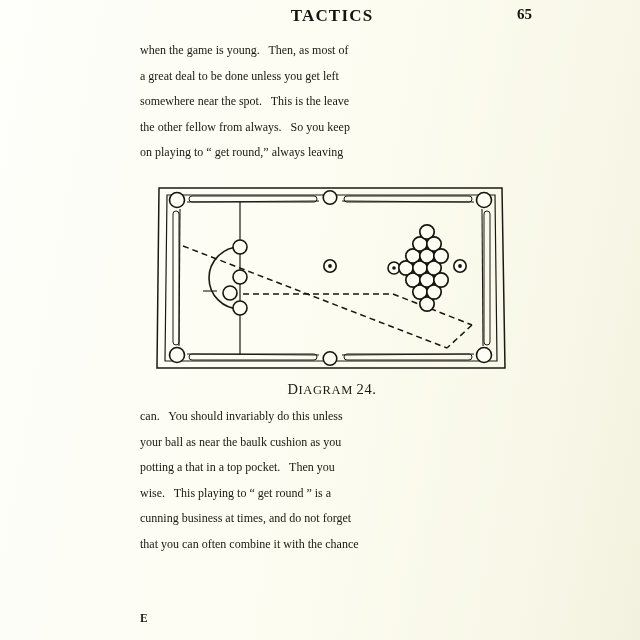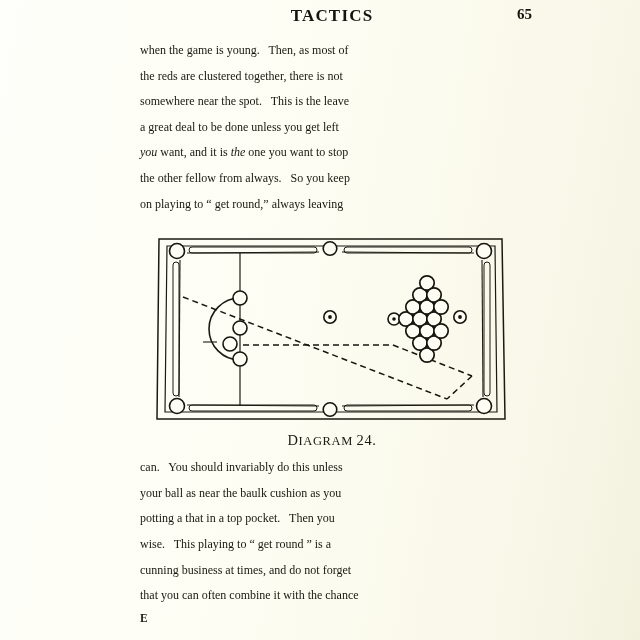--- a/index.html
+++ b/index.html
@@ -114,24 +114,22 @@
 <div class="page">
   <div class="page-inner">
 
     <div class="runhead">
       <div class="runhead-title">TACTICS</div>
       <div class="runhead-folio">65</div>
     </div>
 
     <p class="para" id="para-top">
       <span class="ln">when the game is young.   Then, as most of</span>
-      <span class="ln">the reds are clustered together, there is not</span>
+      <span class="ln">a great deal to be done unless you get left</span>
       <span class="ln">somewhere near the spot.   This is the leave</span>
-      <span class="ln">a great deal to be done unless you get left</span>
-      <span class="ln"><em>you</em><span> want, and it is </span><em>the</em><span> one you want to stop</span></span>
       <span class="ln">the other fellow from always.   So you keep</span>
       <span class="ln">on playing to “ get round,” always leaving</span>
     </p>
 
     <div class="figure">
       <svg width="370" height="200" viewBox="0 0 370 200">
 
         <g fill="none" stroke="#1a1a12" stroke-width="1.5">
           <path d="M12,10 L355,10 L358,190 L10,190 Z"></path>
         </g>

